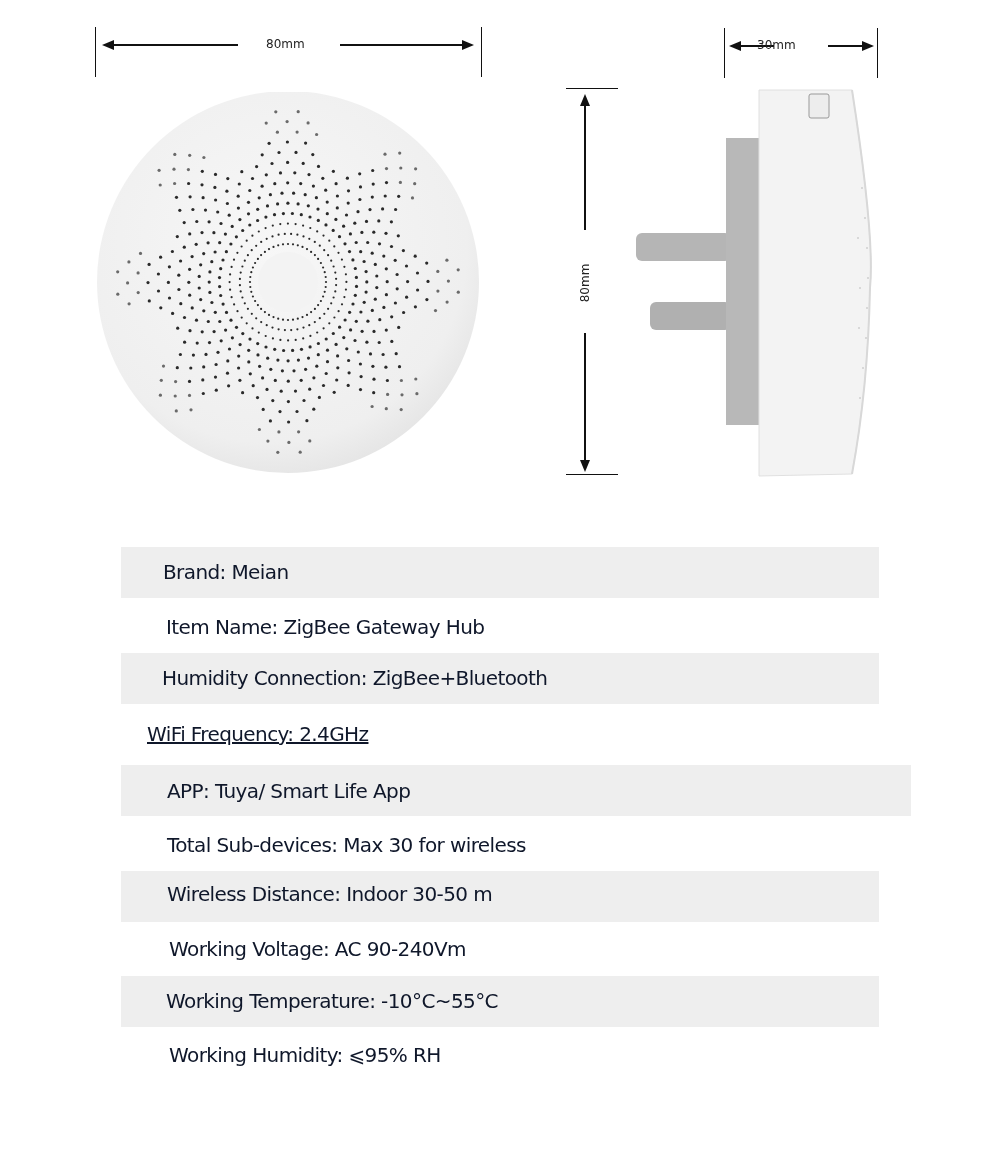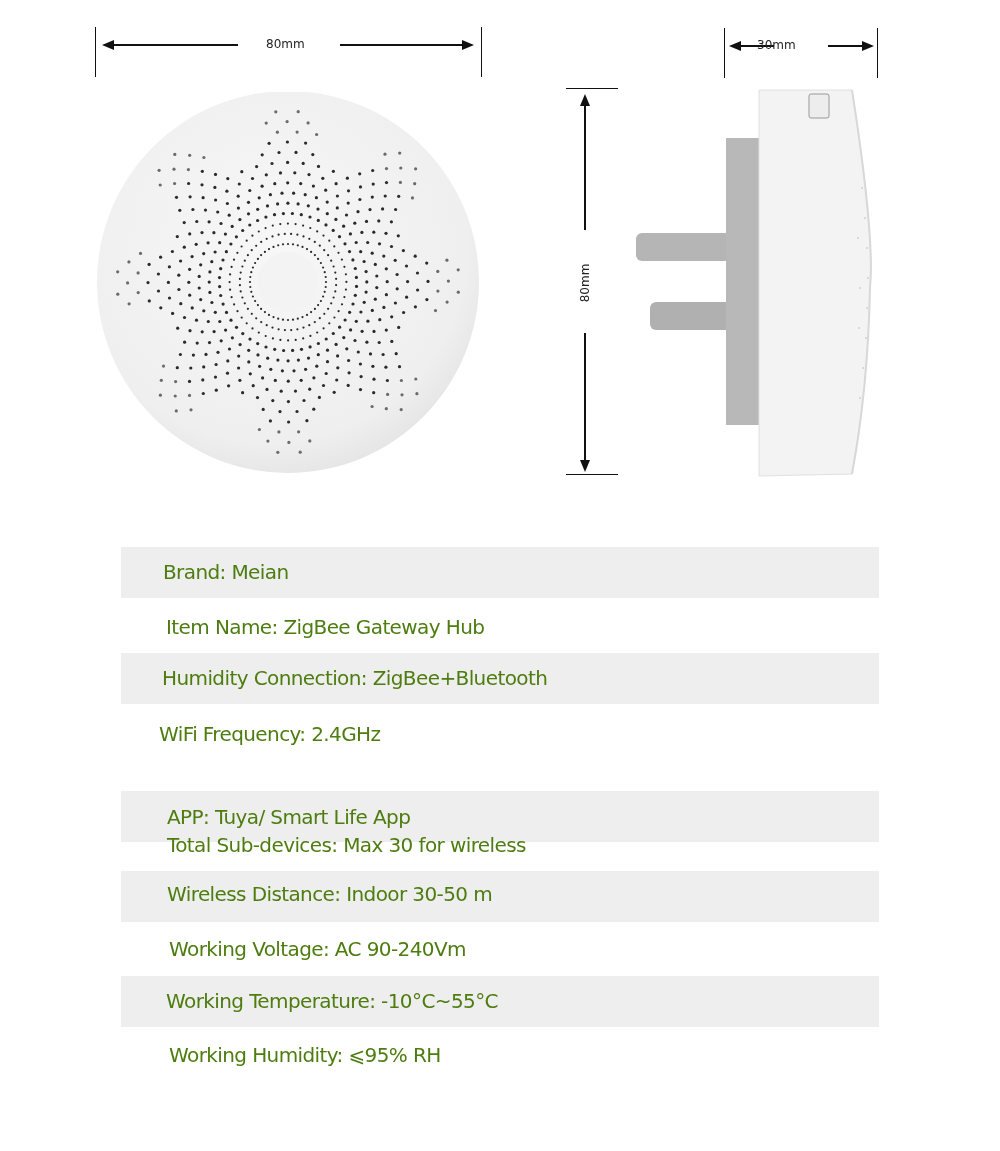--- a/index.html
+++ b/index.html
@@ -5,21 +5,21 @@
   html, body { margin:0; padding:0; background:#ffffff; }
   body { width:1000px; height:1151px; position:relative; overflow:hidden; font-family:"Liberation Sans", "DejaVu Sans", sans-serif; }
   .abs { position:absolute; }
   .dim-text { font-family:"DejaVu Sans", sans-serif; font-size:12px; color:#222; }
   .tick-v { position:absolute; width:1px; background:#111; }
   .tick-h { position:absolute; height:1px; background:#111; }
   .arrow-h { position:absolute; height:2px; background:#111; }
   .arrow-v { position:absolute; width:2px; background:#111; }
   .spec-row { position:absolute; left:121px; width:758px; height:51px; }
   .spec-row.shaded { background:#eeeeee; }
-  .spec-text { position:absolute; font-family:"DejaVu Sans", sans-serif; font-size:20px; color:#4d7c0f; white-space:nowrap; letter-spacing:-0.6px; }
+  .spec-text { position:absolute; font-family:"DejaVu Sans", sans-serif; font-size:20px; color:#0f172a; white-space:nowrap; letter-spacing:-0.6px; }
 </style>
 </head>
 <body>
 
 <div>
   <div class="tick-v" style="left:95px; top:27px; height:50px;"></div>
   <div class="tick-v" style="left:481px; top:27px; height:50px;"></div>
   <div class="arrow-h" style="left:108px; top:44px; width:130px;"></div>
   <svg class="abs" style="left:102px; top:39px;" width="12" height="12">
       <polygon points="0,6 12,1 12,11" fill="#111"></polygon>
@@ -660,23 +660,23 @@
   <div class="spec-row shaded" style="top:547px;">
     <span class="spec-text" style="left:42px; top:13px;">Brand: Meian</span>
   </div>
   <div class="spec-row" style="top:601px;">
     <span class="spec-text" style="left:45px; top:14px;">Item Name: ZigBee Gateway Hub</span>
   </div>
   <div class="spec-row shaded" style="top:653px;">
     <span class="spec-text" style="left:41px; top:13px;">Humidity Connection: ZigBee+Bluetooth</span>
   </div>
   <div class="spec-row" style="top:708px;">
-    <span class="spec-text" style="left:38px; top:14px;">WiFi Frequency: 2.4GHz</span>
-  </div>
-  <div class="spec-row shaded" style="top:791px;">
+    <span class="spec-text" style="left:26px; top:14px;text-decoration:underline;">WiFi Frequency: 2.4GHz</span>
+  </div>
+  <div class="spec-row shaded" style="top:765px;padding-left:32px;">
     <span class="spec-text" style="left:46px; top:14px;">APP: Tuya/ Smart Life App</span>
   </div>
   <div class="spec-row" style="top:819px;">
     <span class="spec-text" style="left:46px; top:14px;">Total Sub-devices: Max 30 for wireless</span>
   </div>
   <div class="spec-row shaded" style="top:871px;">
     <span class="spec-text" style="left:46px; top:11px;">Wireless Distance: Indoor 30-50 m</span>
   </div>
   <div class="spec-row" style="top:924px;text-align:center;">
     <span class="spec-text" style="left:48px; top:13px;">Working Voltage: AC 90-240Vm</span>

